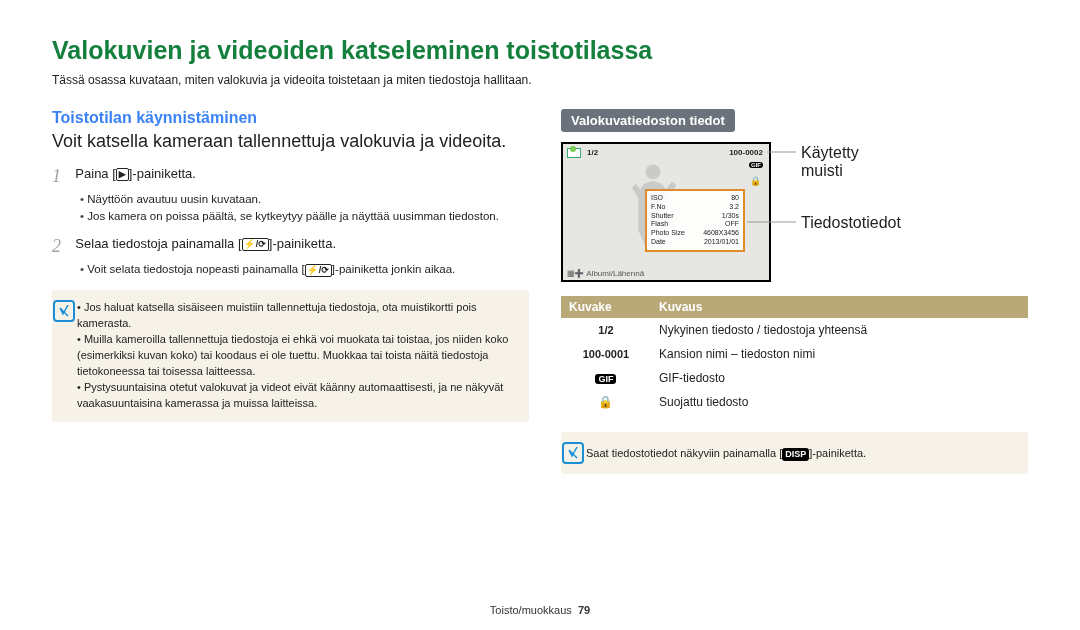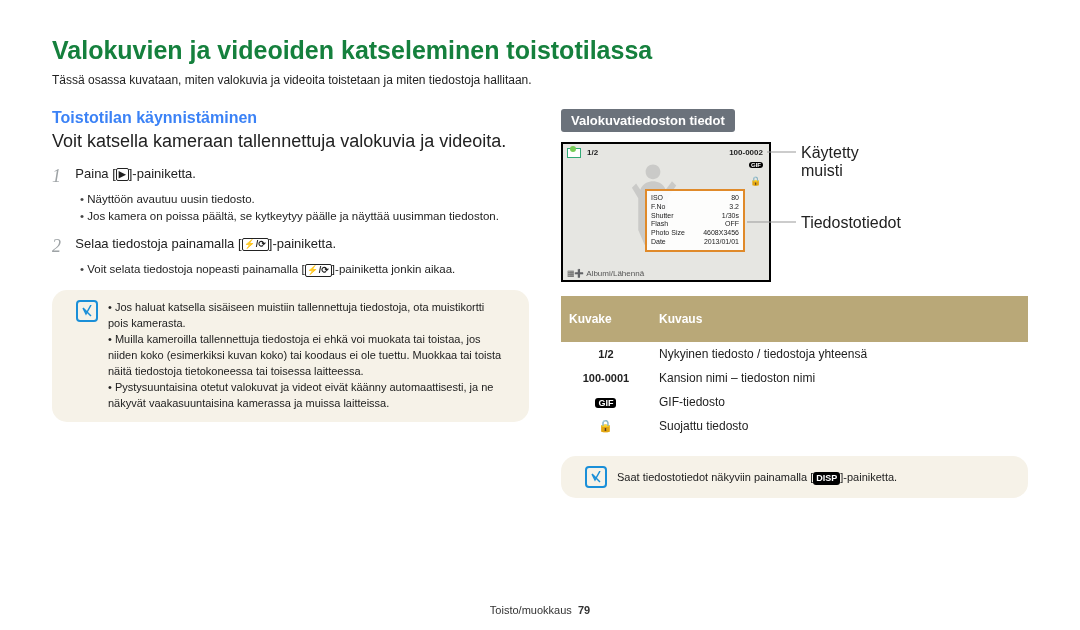--- a/index.html
+++ b/index.html
@@ -45,23 +45,23 @@
     border-radius: 2px;
     padding: 0 2px;
     font-size: 9px;
     line-height: 11px;
     vertical-align: middle;
     font-weight: bold;
   }
   .note-box {
     display: flex;
     background: #f6f2e8;
-    border-radius: 15px;
-    padding: 10px 24px;
-    gap: 10px;
+    border-radius: 3px;
+    padding: 10px 1px;
+    gap: 2px;
     margin-top: 10px;
   }
   .note-icon {
     width: 22px; height: 22px;
     border: 2px solid #1a8fd8;
     border-radius: 4px;
     color: #1a8fd8;
     display: flex; align-items: center; justify-content: center;
     flex-shrink: 0;
     font-size: 11px;
@@ -112,21 +112,21 @@
   }
   .infobox .row { display: flex; justify-content: space-between; line-height: 1.25; }
   .helpbar {
     position: absolute; bottom: 2px; left: 4px;
     color: #555; font-size: 8px;
   }
   .callout { position: absolute; font-size: 16px; }
   .callout-line { stroke: #999; stroke-width: 1; fill: none; }
   
   .icon-table { width: 100%; border-collapse: collapse; margin-top: 4px; font-size: 12px; }
-  .icon-table th { background: #b9a878; color: #fff; text-align: left; font-weight: bold; padding: 16px 8px; font-size: 12px; }
+  .icon-table th { background: #b9a878; color: #fff; text-align: left; font-weight: bold; padding: 4px 8px; font-size: 12px; }
   .icon-table th:first-child { width: 90px; }
   .icon-table td { padding: 5px 8px; vertical-align: middle; }
   .bold-label { font-weight: bold; font-size: 11px; }
   .key-solid { display:inline-block; background:#000; color:#fff; border-radius:3px; font-size:9px; padding:0 3px; font-weight:bold; }
   .page-footer { position: absolute; bottom: 14px; left: 0; width: 100%; text-align: center; font-size: 11px; color: #333; }
   .page-footer .num { font-weight: bold; }
 </style>
 </head>
 <body>
 
@@ -138,21 +138,21 @@
   <div class="col-left">
     <h2 class="section">Toistotilan käynnistäminen</h2>
     <p class="sub">Voit katsella kameraan tallennettuja valokuvia ja videoita.</p>
 
     <div class="step">
       <span class="step-num">1</span>
       <span class="step-text">
         <span>Paina [</span><span class="inline-icon">▶</span><span>]-painiketta.</span>
       </span>
       <ul class="bullets">
-        <li>Näyttöön avautuu uusin tiedosto.</li>
+        <li>Näyttöön avautuu uusin kuvataan.</li>
         <li>Jos kamera on poissa päältä, se kytkeytyy päälle ja näyttää uusimman tiedoston.</li>
       </ul>
     </div>
 
     <div class="step">
       <span class="step-num">2</span>
       <span class="step-text">
         <span>Selaa tiedostoja painamalla [</span><span class="inline-icon">⚡/⟳</span><span>]-painiketta.</span>
       </span>
       <ul class="bullets">

